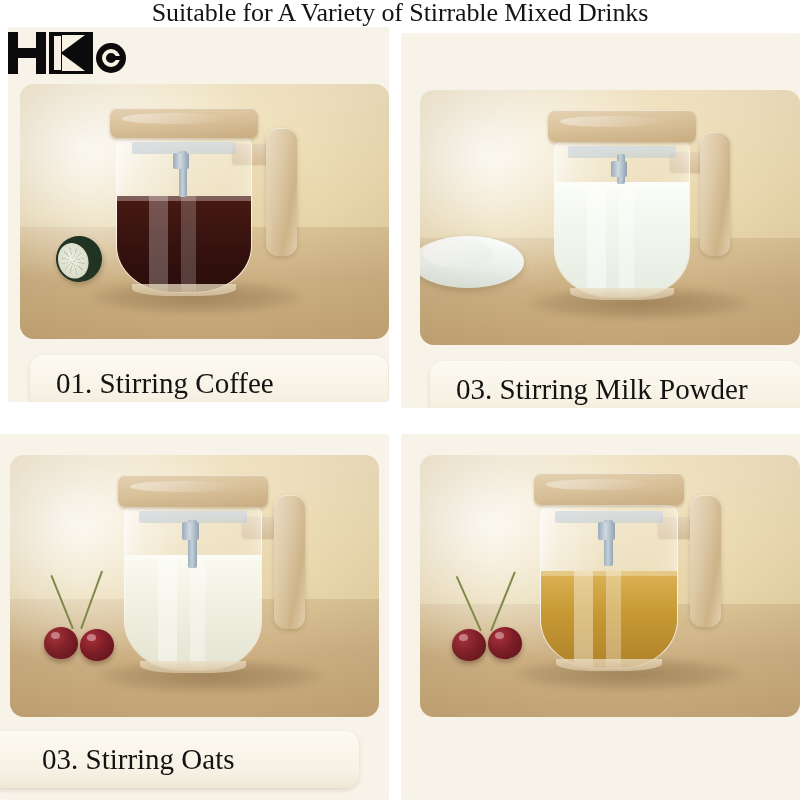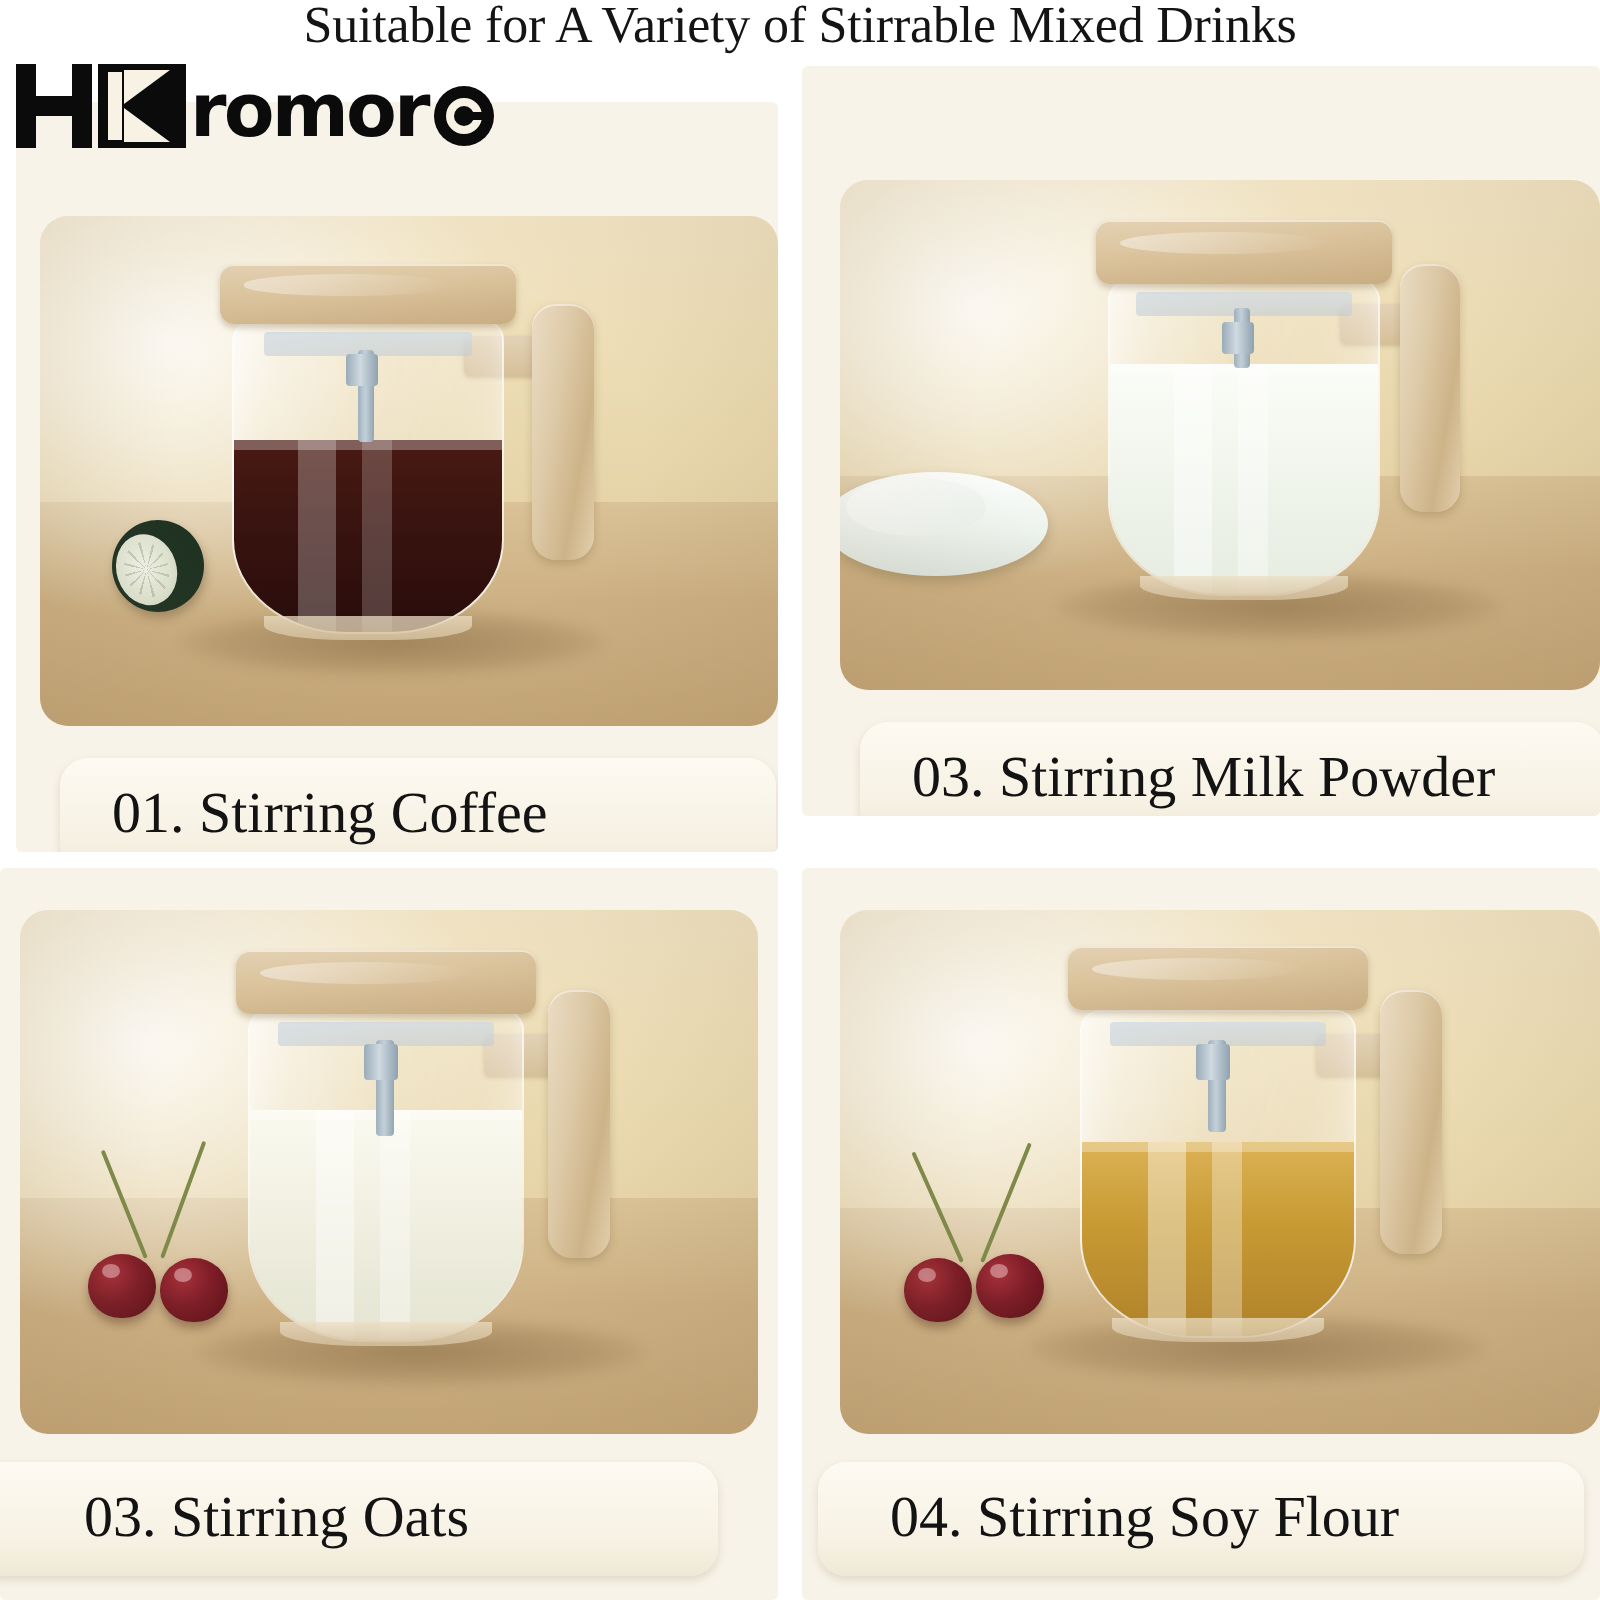--- a/index.html
+++ b/index.html
@@ -93,21 +93,21 @@
   }
 
   
   .grid{position:absolute;inset:0;}
 
   .panel{
     position:absolute;
     overflow:hidden;
     border-radius:3px;
   }
-  .panel.p1{left:8px;  top:51px;  width:381px; height:375px;}
+  .panel.p1{left:8px;  top:27px;  width:381px; height:375px;}
   .panel.p2{left:401px;top:33px;  width:399px; height:375px;}
   .panel.p3{left:0px;  top:434px; width:389px; height:366px;}
   .panel.p4{left:401px;top:434px; width:399px; height:366px;}
 
   .panel-bg{position:absolute;inset:0;background:#f7f3e8;}
 
   
   .photo{
     position:absolute;
     overflow:hidden;
@@ -300,21 +300,20 @@
 
 <div class="logo">
   <span class="logo-h">
     <span class="logo-h-bar"></span>
   </span>
   <span class="logo-k">
     <span class="logo-k-stem"></span>
     <span class="logo-k-up"></span>
     <span class="logo-k-dn"></span>
   </span>
-  <span class="logo-word">romor</span>
   <span class="logo-e">
     <span class="logo-e-hole"></span>
     <span class="logo-e-bar"></span>
   </span>
 </div>
 
 <div class="grid">
 
   <div class="panel p1">
     <div class="panel-bg"></div>
@@ -470,18 +469,15 @@
       <div class="cherry-group" style="left:26px;top:112px;width:90px;height:108px;">
         <div class="stem" style="left:44px;top:0px;height:64px;transform:rotate(22deg);"></div>
         <div class="stem" style="left:34px;top:4px;height:60px;transform:rotate(-24deg);"></div>
         <div class="cherry" style="left:6px;top:62px;"></div>
         <div class="cherry" style="left:42px;top:60px;"></div>
       </div>
 
       <div class="photo-vig"></div>
     </div>
 
-    <div class="caption">
-      <span class="caption-text">04. Stirring Soy Flour</span>
-    </div>
   </div>
 
 </div>
 
 </body></html>

